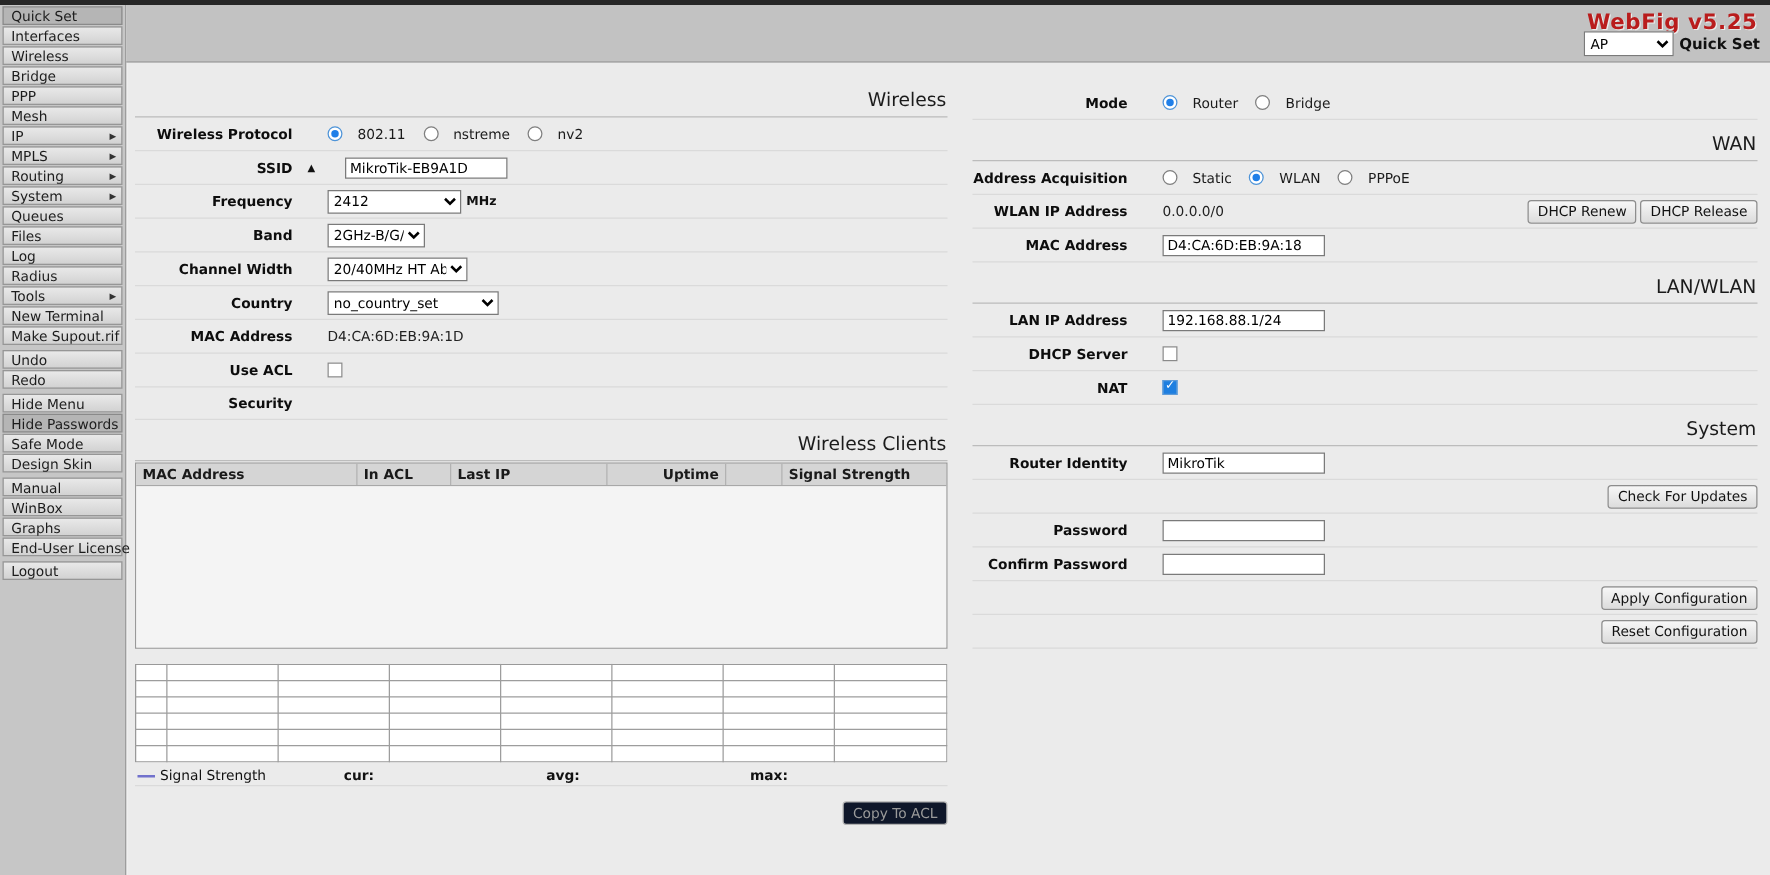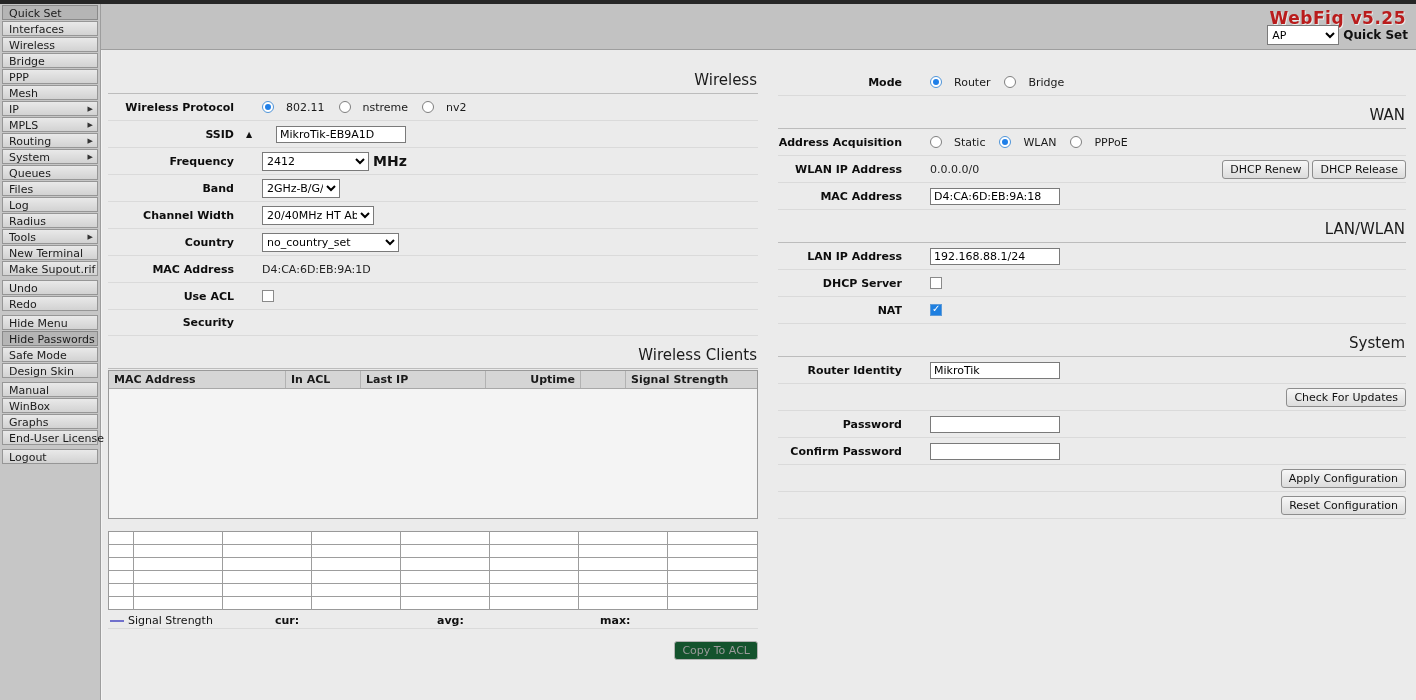--- a/index.html
+++ b/index.html
@@ -51,26 +51,26 @@
   .checkbox { width: 12px; height: 12px; border: 1px solid #8a8a8a; background: #fff; position: relative; flex: none; }
   .checkbox.checked { background: #1e7fe0; border-color: #5e9bd8; }
   .checkbox.checked::after { content: '✓'; position: absolute; left: 1px; top: -2px; color: #fff; font-size: 10px; font-weight: bold; }
 
   input[type="text"], input[type="password"] { height: 17px; width: 130px; border: 1px solid #7a7a7a; font-size: 11px; padding: 0 3px; background: #fff; font-family: inherit; }
   select { height: 19px; font-size: 11px; border: 1px solid #7a7a7a; background: #fff; font-family: inherit; }
   .sel-frequency { width: 107px; }
   .sel-band { width: 78px; }
   .sel-chwidth { width: 112px; }
   .sel-country { width: 137px; }
-  .unit { margin-left: 4px; font-weight: bold; font-size: 14px; color: #111; }
+  .unit { margin-left: 4px; font-weight: bold; font-size: 10px; color: #111; }
   .sort-arrow { width: 16px; margin-left: -16px; font-size: 8px; color: #111; flex: none; }
 
   .btn { font-size: 11px; font-family: inherit; padding: 2px 7px; background: linear-gradient(#f7f7f7, #dcdcdc);
          border: 1px solid #8d8d8d; border-radius: 3px; color: #111; cursor: pointer; white-space: nowrap; }
-  .btn.disabled { color: #9a9a9a; background: #14532d; border-color: #b3b3b3; }
+  .btn.disabled { color: #9a9a9a; background: #0f172a; border-color: #b3b3b3; }
   .right-btns { flex: 1; display: flex; justify-content: flex-end; gap: 3px; align-items: center; }
 
   
   .clients-table { margin-top: 1px; border: 1px solid #999; width: 650px; }
   .thead { display: flex; background: #d5d5d5; border-bottom: 1px solid #a8a8a8; }
   .th { font-weight: bold; padding: 2px 5px; border-right: 1px solid #b2b2b2; height: 17px; white-space: nowrap; overflow: hidden; }
   .th:last-child { border-right: none; }
   .tbody { height: 129px; background: #f4f4f4; }
 
   

